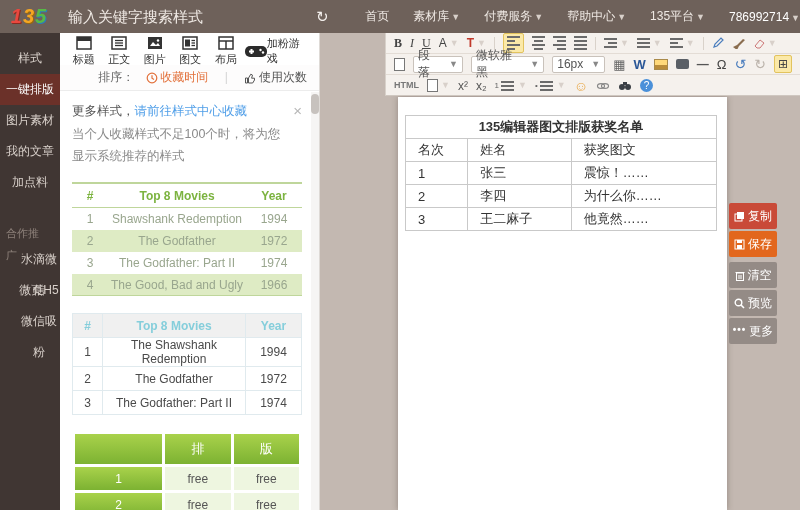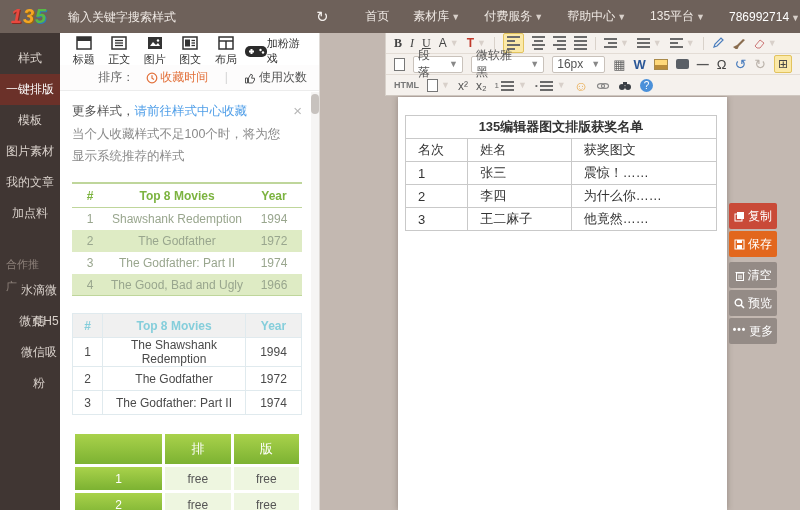--- a/index.html
+++ b/index.html
@@ -6,21 +6,21 @@
   html,body { width:800px; height:510px; overflow:hidden; }
   body { font-family:"Liberation Sans","DejaVu Sans",sans-serif; font-size:12px; color:#333; }
   .app { position:relative; width:800px; height:510px; background:#c3b8b1; overflow:hidden; }
 
   
   .topbar { position:absolute; left:0; top:0; width:800px; height:33px; background:#6e615a; display:flex; align-items:center; z-index:30; }
   .logo { width:58px; text-align:center; font-weight:bold; font-size:20px; letter-spacing:1px; font-style:italic; }
   .logo .d1{ color:#e8483f; text-shadow:1px 1px 0 #8a2b20;}
   .logo .d3{ color:#f5a623; text-shadow:1px 1px 0 #9c6a0b;}
   .logo .d5{ color:#57b947; text-shadow:1px 1px 0 #2e7ab8;}
-  .search-input { background:transparent; border:none; outline:none; color:#000000; font-size:12px; width:150px; margin-left:10px; }
+  .search-input { background:transparent; border:none; outline:none; color:#000000; font-size:15px; width:150px; margin-left:10px; }
   .search-input::placeholder { color:#efe9e4; }
   .refresh { color:#f3efec; font-size:15px; margin-left:98px; cursor:pointer; }
   .nav { margin-left:auto; display:flex; align-items:center; gap:24px; color:#efe9e4; }
   .nav-item { cursor:pointer; white-space:nowrap; }
   .caret { font-size:9px; color:#d8d0ca; margin-left:2px; }
   .user-id { color:#fff; cursor:pointer; white-space:nowrap; }
 
   
   .side { position:absolute; left:0; top:33px; width:60px; height:477px; background:#403633; padding-top:10px; z-index:20; }
   .side-item { height:31px; line-height:31px; text-align:center; color:#d9d1cb; cursor:pointer; }
@@ -136,21 +136,20 @@
       <span class="nav-item"><span>付费服务</span><span class="caret">▼</span></span>
       <span class="nav-item"><span>帮助中心</span><span class="caret">▼</span></span>
       <span class="nav-item"><span>135平台</span><span class="caret">▼</span></span>
       <span class="user-id"><span>786992714</span><span class="caret">▼</span></span>
     </div>
   </div>
 
   <div class="side">
     <div class="side-item">样式</div>
     <div class="side-item active">一键排版</div>
-    <div class="side-item">模板</div>
     <div class="side-item">图片素材</div>
     <div class="side-item">我的文章</div>
     <div class="side-item">加点料</div>
     <div class="side-label">合作推广：</div>
     <div class="side-promo">水滴微信</div>
     <div class="side-promo">微页H5</div>
     <div class="side-promo">微信吸粉</div>
   </div>
 
   <div class="panel">

